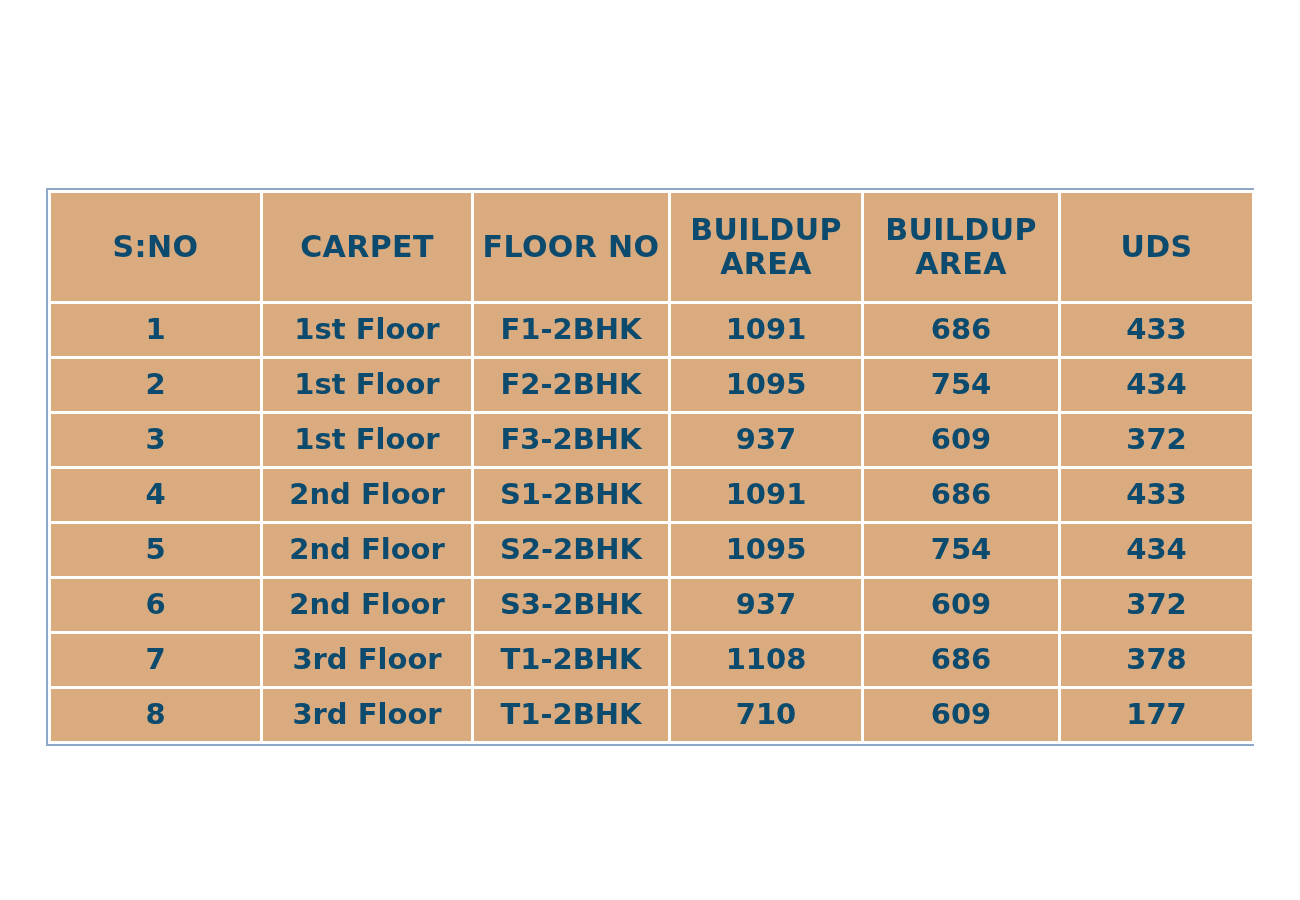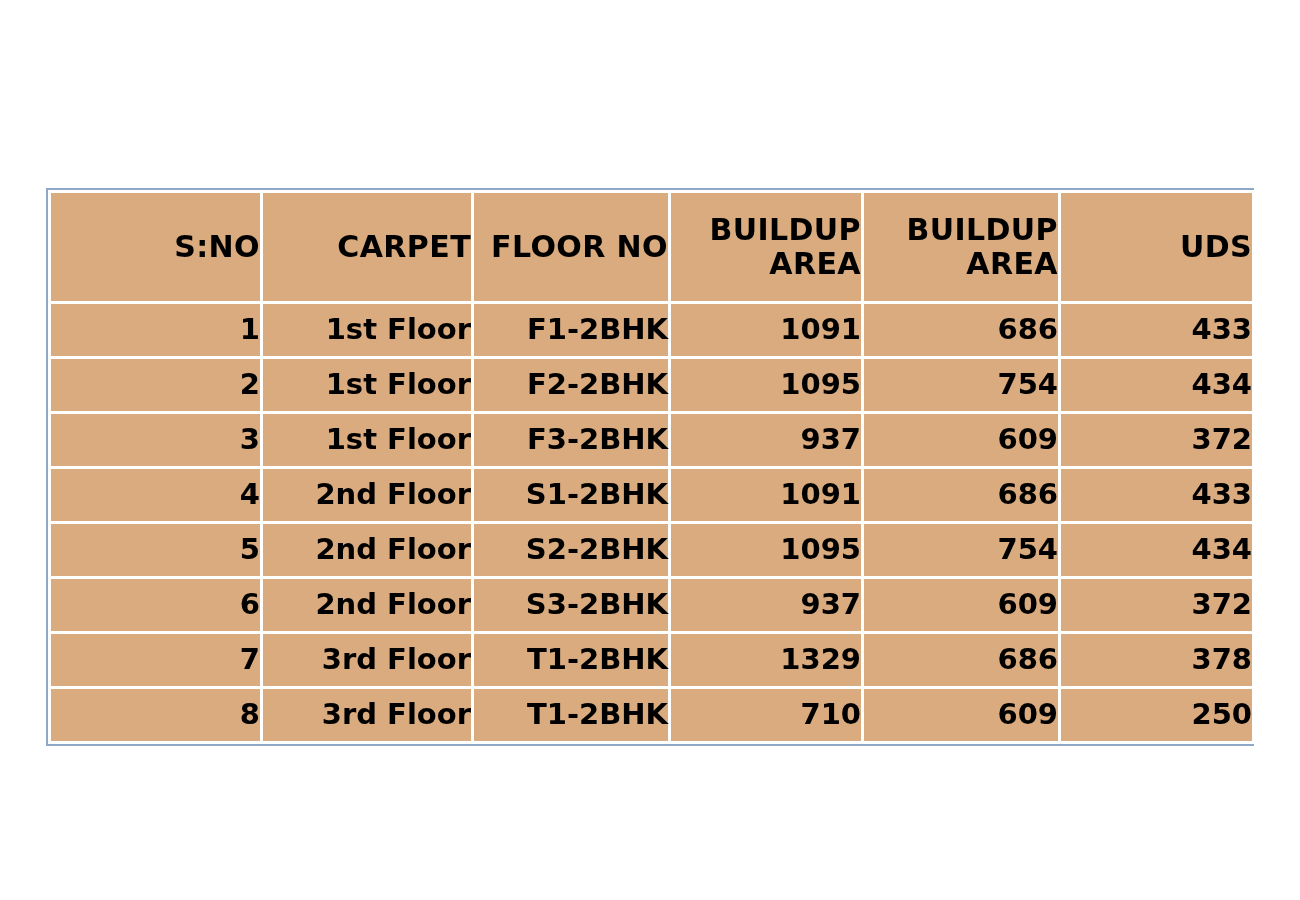--- a/index.html
+++ b/index.html
@@ -31,22 +31,22 @@
     border-collapse: collapse;
     table-layout: fixed;
     width: 1204px;
     background: #d6a97b;
   }
 
   table.flat-table td,
   table.flat-table th {
     border: 3px solid #ffffff;
     background: #d9ab7e;
-    color: #000000;
-    text-align: right;
+    color: #0c4a6e;
+    text-align: center;
     vertical-align: middle;
     font-weight: bold;
     padding: 0;
   }
 
   
   .table-wrap {
     border: 2px solid #8fa8c8;
     box-sizing: content-box;
   }
@@ -166,29 +166,29 @@
           <td class="txt">2nd Floor</td>
           <td class="txt">S3-2BHK</td>
           <td class="num">937</td>
           <td class="num">609</td>
           <td class="num">372</td>
         </tr>
         <tr>
           <td class="num">7</td>
           <td class="txt">3rd Floor</td>
           <td class="txt">T1-2BHK</td>
-          <td class="num">1329</td>
+          <td class="num">1108</td>
           <td class="num">686</td>
           <td class="num">378</td>
         </tr>
         <tr>
           <td class="num">8</td>
           <td class="txt">3rd Floor</td>
           <td class="txt">T1-2BHK</td>
           <td class="num">710</td>
           <td class="num">609</td>
-          <td class="num">250</td>
+          <td class="num">177</td>
         </tr>
       </tbody>
     </table>
   </div>
 
 </div>
 
 </body></html>

